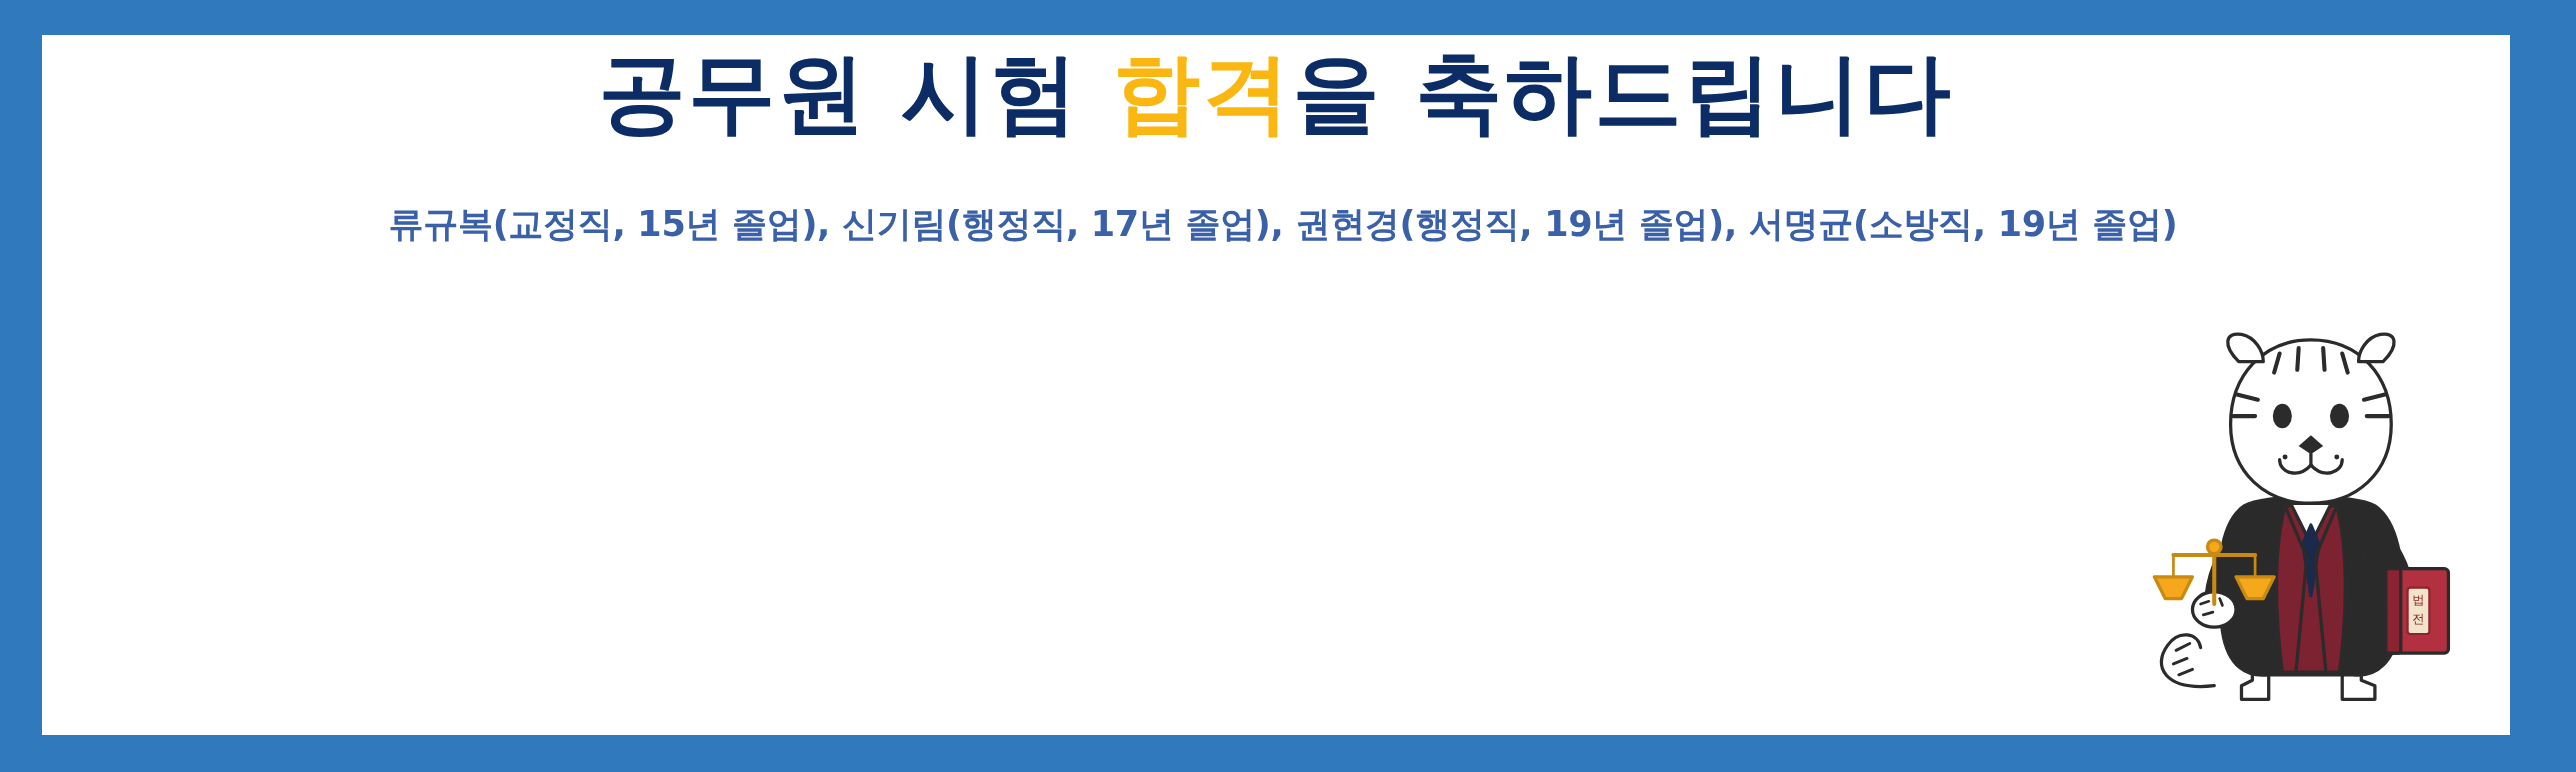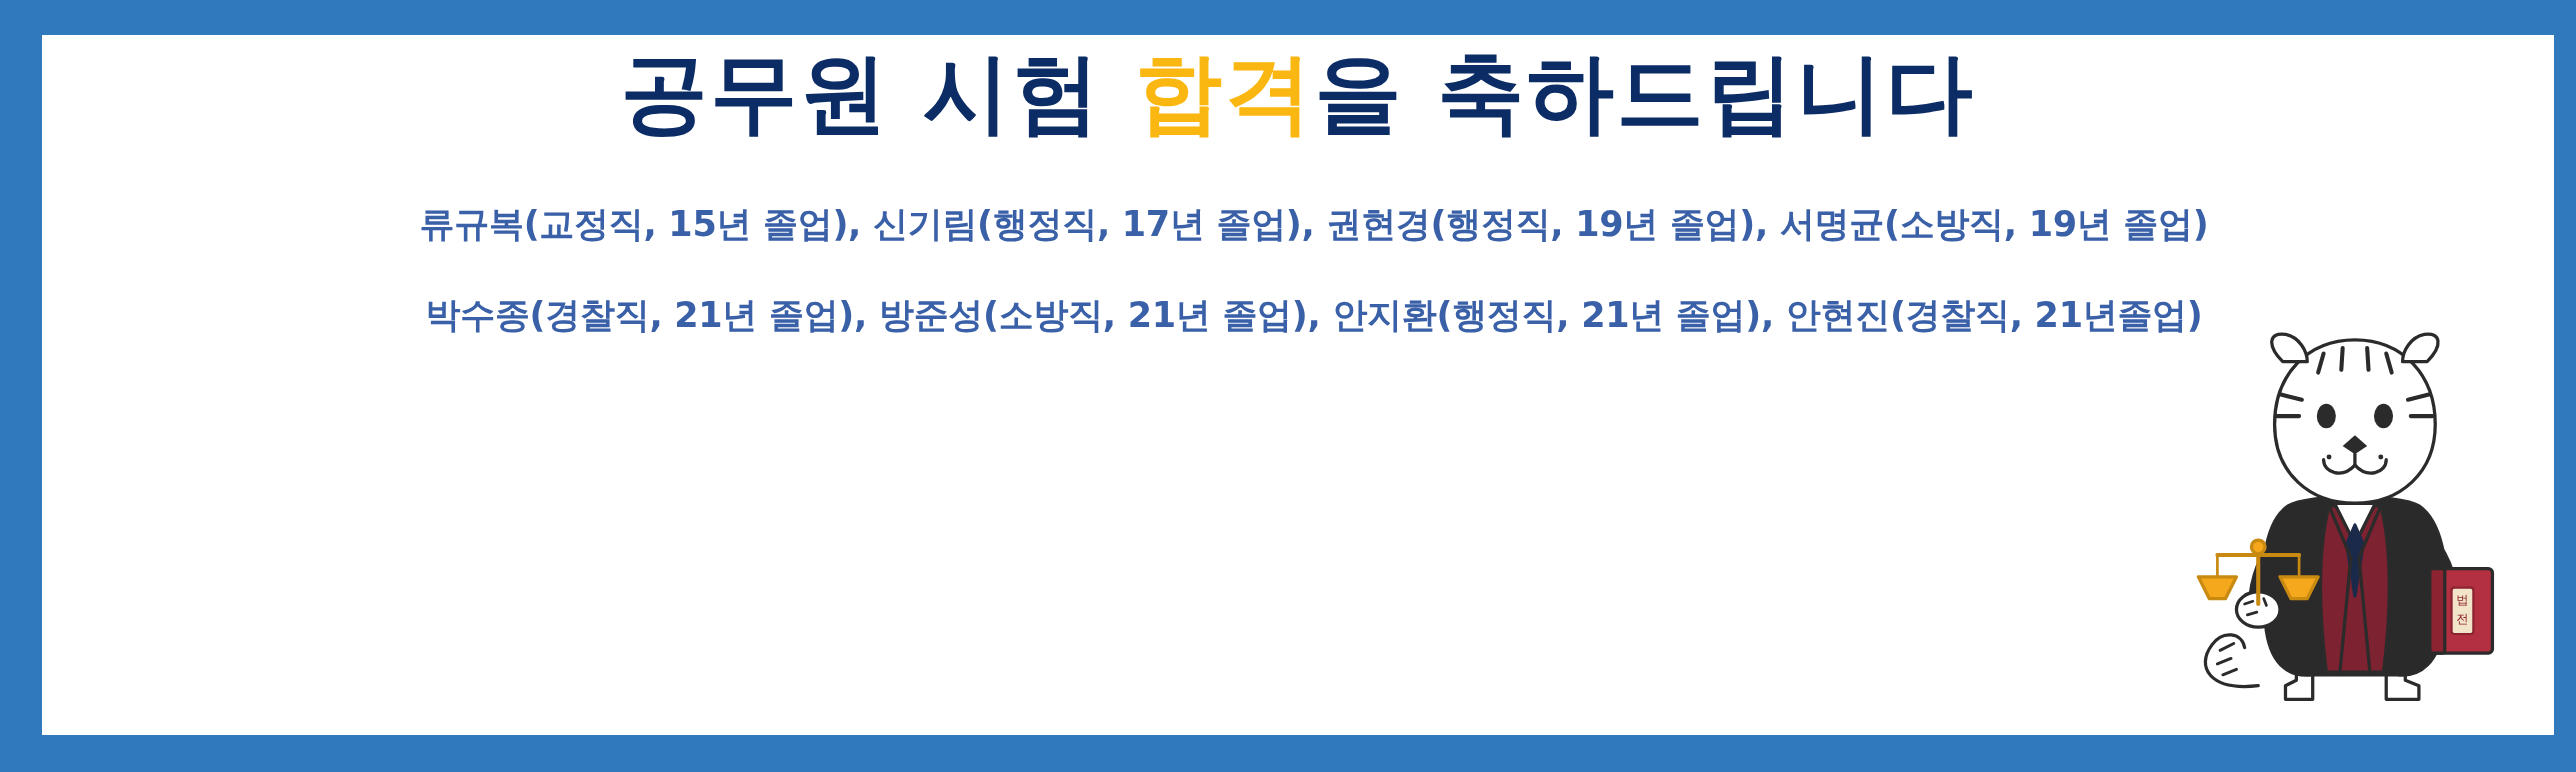--- a/index.html
+++ b/index.html
@@ -15,21 +15,21 @@
     font-family: "Liberation Sans", "DejaVu Sans", sans-serif;
   }
 
   
   .banner {
     position: relative;
     width: 2576px;
     height: 773px;
     background: #3079bd;
     box-sizing: border-box;
-    padding: 35px 22px 38px 42px;
+    padding: 35px 66px 38px 42px;
   }
   .banner-inner {
     position: relative;
     width: 100%;
     height: 100%;
     background: #ffffff;
     box-sizing: border-box;
     overflow: hidden;
   }
 
@@ -48,21 +48,21 @@
     font-family: "DejaVu Sans", "Liberation Sans", sans-serif;
   }
   .title-seg { display: inline; }
   .title-navy  { color: #0c2c66; }
   .title-gold  { color: #fbb711; }
 
   
   .names {
     position: absolute;
     top: 144px;
-    left: 16px;
+    left: 7px;
     width: 100%;
     padding: 0 31px;
     box-sizing: border-box;
   }
   .name-line {
     font-size: 35px;
     font-weight: 700;
     color: #3a60a8;
     line-height: 1.0;
     height: 91px;
@@ -91,21 +91,20 @@
 
 <div class="banner">
   <div class="banner-inner">
 
     <div class="title-row">
       <span class="title-seg title-navy">공무원 시험 </span><span class="title-seg title-gold">합격</span><span class="title-seg title-navy">을 축하드립니다</span>
     </div>
 
     <div class="names">
       <div class="name-line">류규복(교정직, 15년 졸업), 신기림(행정직, 17년 졸업), 권현경(행정직, 19년 졸업), 서명균(소방직, 19년 졸업)</div>
-      <div class="name-line">박수종(경찰직, 21년 졸업), 방준성(소방직, 21년 졸업), 안지환(행정직, 21년 졸업), 안현진(경찰직, 21년졸업)</div>
     </div>
 
     <div class="mascot">
       <svg viewBox="0 0 260 305" xmlns="http://www.w3.org/2000/svg">
         <g stroke="#2b2b2b" stroke-width="2.4" stroke-linecap="round" stroke-linejoin="round">
 
           <path d="M56 272 C20 276 10 258 22 242 C30 231 44 233 46 244" fill="#ffffff"></path>
           <path d="M28 246 L38 241 M26 256 L36 252 M30 264 L40 260" fill="none" stroke-width="2.2"></path>
 
           <path d="M96 252 L96 282 L76 282 L76 272 L84 268 L84 252 Z" fill="#ffffff"></path>

